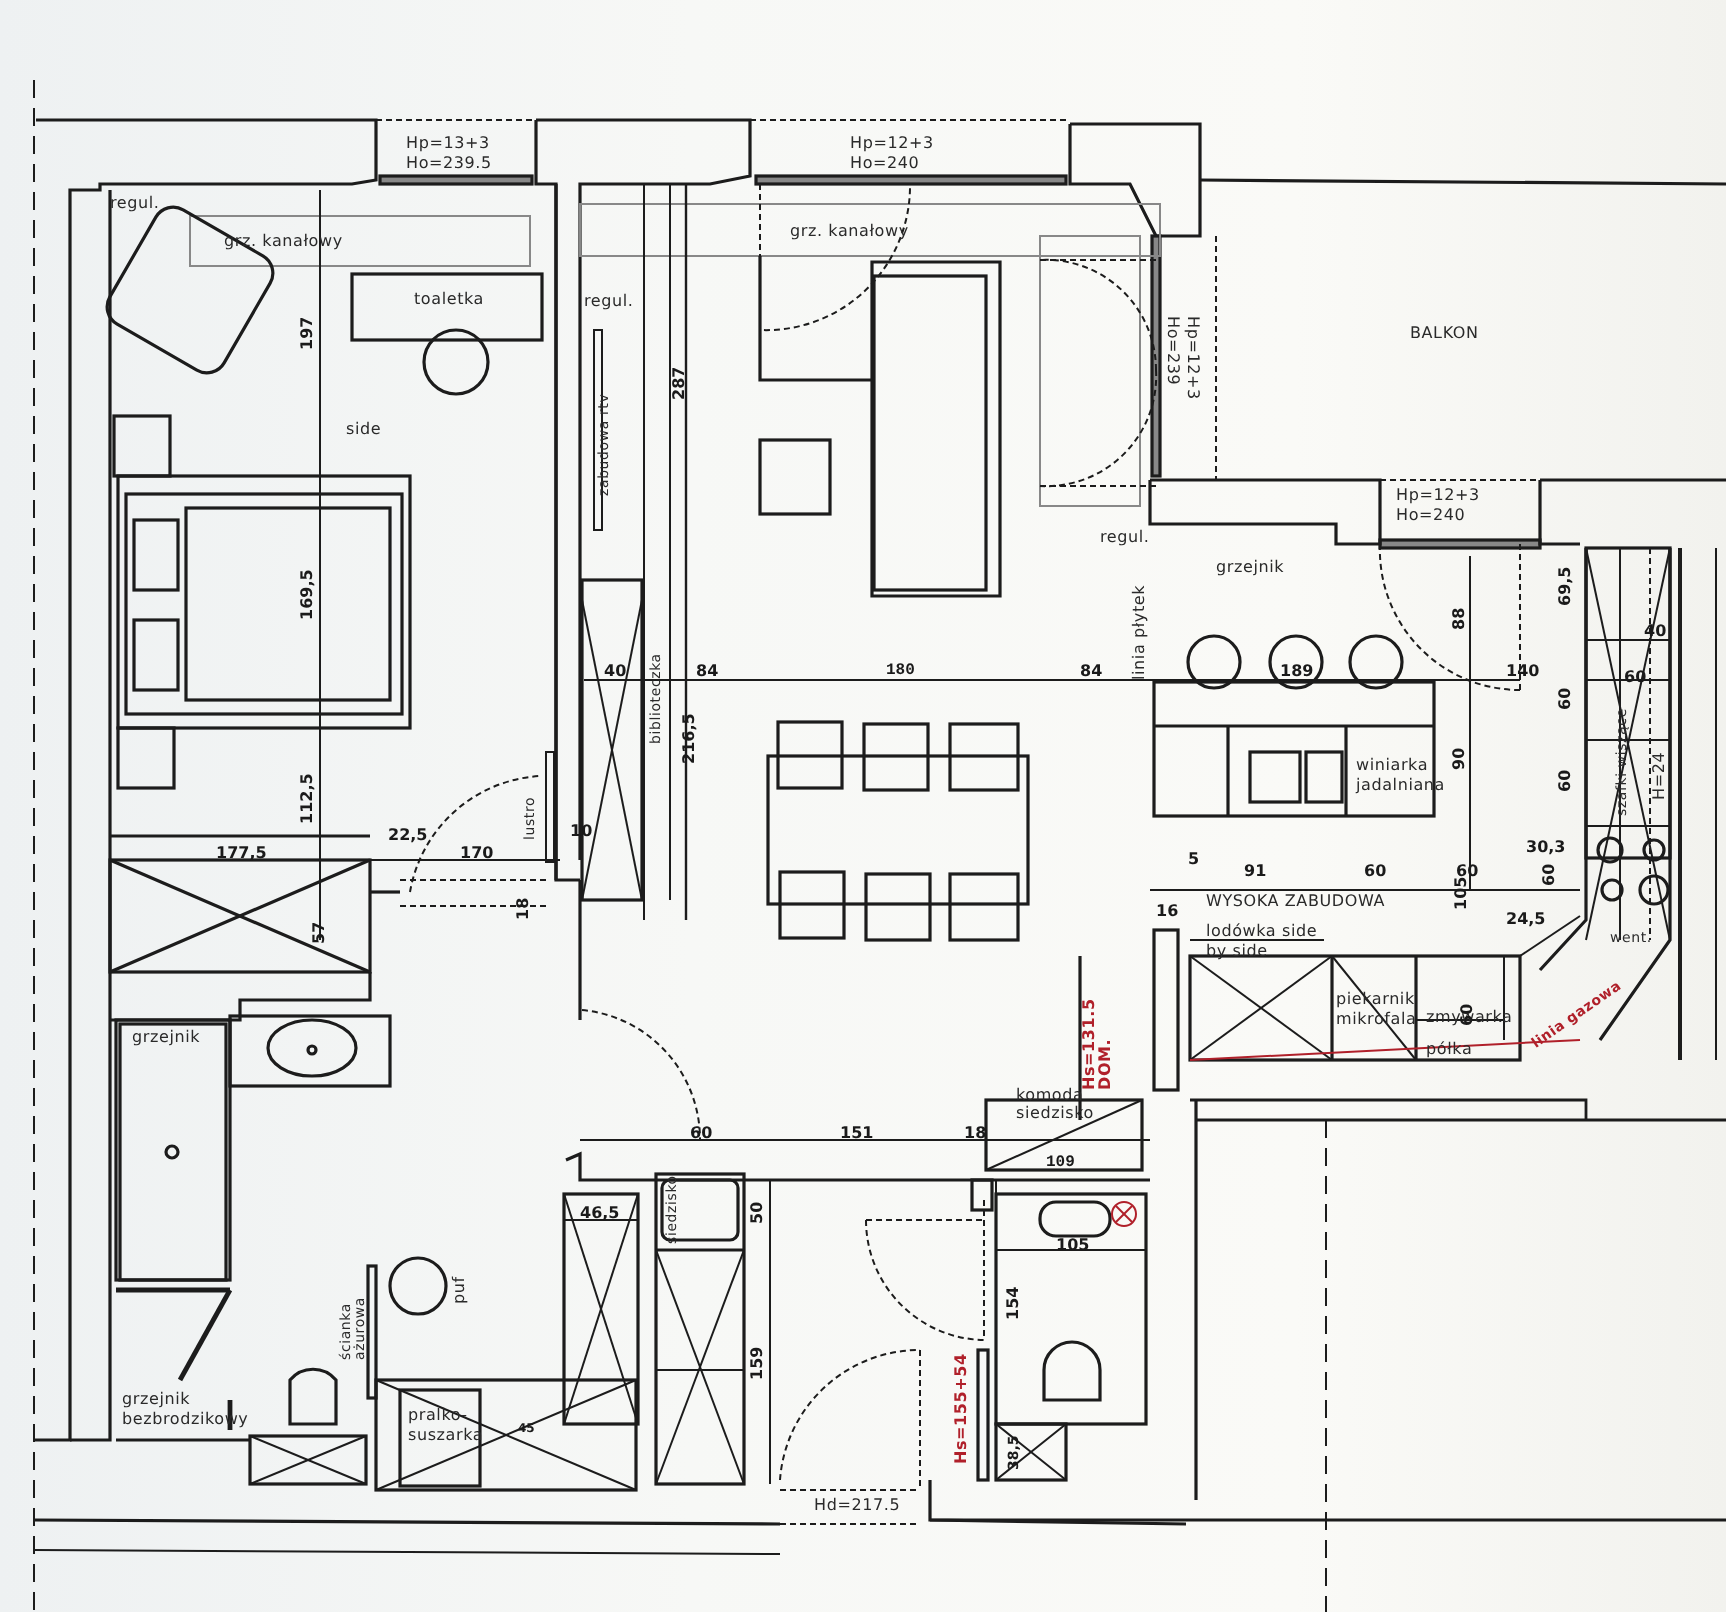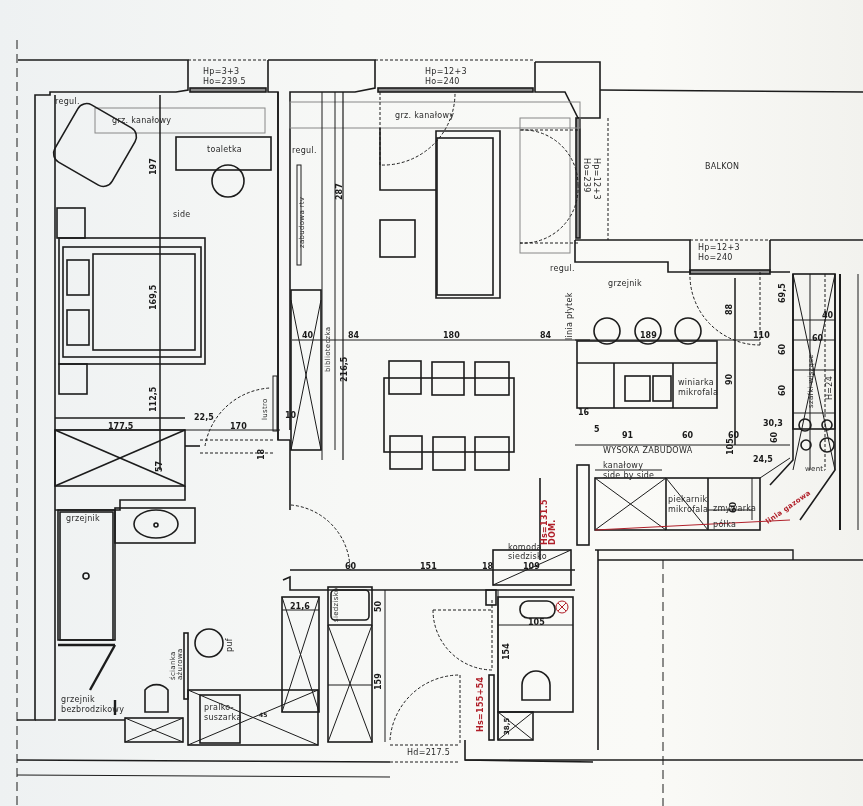--- a/index.html
+++ b/index.html
@@ -216,21 +216,21 @@
       <line x1="160" y1="95" x2="160" y2="470"></line>
       <line x1="335" y1="92" x2="335" y2="450"></line>
       <line x1="735" y1="278" x2="735" y2="445"></line>
       <line x1="498" y1="590" x2="498" y2="740"></line>
       <line x1="290" y1="570" x2="575" y2="570"></line>
       <line x1="575" y1="445" x2="790" y2="445"></line>
     </g>
   </g>
 </svg>
 
-<div class="lbl" style="left:203px;top:68px;font-size:8px;">Hp=3+3</div>
+<div class="lbl" style="left:203px;top:68px;font-size:8px;">Hp=13+3</div>
 <div class="lbl" style="left:203px;top:78px;text-align:right;">Ho=239.5</div>
 <div class="lbl" style="left:425px;top:68px;">Hp=12+3</div>
 <div class="lbl" style="left:425px;top:78px;">Ho=240</div>
 <div class="lbl vert90" style="left:600px;top:158px;">Hp=12+3</div>
 <div class="lbl vert90" style="left:590px;top:158px;">Ho=239</div>
 <div class="lbl" style="left:698px;top:244px;">Hp=12+3</div>
 <div class="lbl" style="left:698px;top:254px;">Ho=240</div>
 
 <div class="lbl" style="left:705px;top:163px;">BALKON</div>
 <div class="lbl" style="left:55px;top:98px;">regul.</div>
@@ -239,23 +239,23 @@
 <div class="lbl" style="left:112px;top:117px;">grz. kanałowy</div>
 <div class="lbl" style="left:395px;top:112px;">grz. kanałowy</div>
 <div class="lbl" style="left:608px;top:280px;">grzejnik</div>
 <div class="lbl" style="left:66px;top:515px;">grzejnik</div>
 <div class="lbl" style="left:207px;top:146px;">toaletka</div>
 <div class="lbl" style="left:173px;top:211px;">side</div>
 <div class="lbl vert" style="left:299px;top:248px;font-size:7px;">zabudowa rtv</div>
 <div class="lbl vert" style="left:325px;top:372px;font-size:7px;">biblioteczka</div>
 <div class="lbl vert" style="left:262px;top:420px;font-size:7px;">lustro</div>
 <div class="lbl vert" style="left:566px;top:340px;">linia płytek</div>
-<div class="lbl" style="left:678px;top:378px;width:40px;white-space:normal;line-height:1.2;">winiarka mikrofala</div>
+<div class="lbl" style="left:678px;top:378px;width:40px;white-space:normal;line-height:1.2;">winiarka jadalniana</div>
 <div class="lbl" style="left:603px;top:447px;">WYSOKA ZABUDOWA</div>
-<div class="lbl" style="left:603px;top:461px;width:60px;white-space:normal;line-height:1.2;">kanałowy side by side</div>
+<div class="lbl" style="left:603px;top:461px;width:60px;white-space:normal;line-height:1.2;">lodówka side by side</div>
 <div class="lbl" style="left:668px;top:495px;width:40px;white-space:normal;line-height:1.2;">piekarnik mikrofala</div>
 <div class="lbl" style="left:713px;top:488px;margin-top:17px;">zmywarka</div>
 <div class="lbl" style="left:713px;top:521px;">półka</div>
 <div class="lbl vert" style="left:808px;top:408px;font-size:7px;">szafki wiszące</div>
 <div class="lbl" style="left:805px;top:466px;font-size:7px;">went.</div>
 <div class="lbl red tilt" style="left:765px;top:520px;font-size:7px;">linia gazowa</div>
 <div class="lbl vert" style="left:826px;top:400px;">H=24</div>
 <div class="lbl" style="left:508px;top:544px;width:50px;white-space:normal;line-height:1.1;">komoda siedzisko</div>
 <div class="lbl vert" style="left:333px;top:622px;font-size:7px;">siedzisko</div>
 <div class="lbl" style="left:204px;top:703px;width:36px;white-space:normal;line-height:1.2;">pralko-suszarka</div>
@@ -272,45 +272,45 @@
 <div class="dim" style="left:108px;top:423px;">177,5</div>
 <div class="dim" style="left:194px;top:414px;">22,5</div>
 <div class="dim" style="left:230px;top:423px;">170</div>
 <div class="dim" style="left:285px;top:412px;">10</div>
 <div class="dim vert" style="left:258px;top:460px;">18</div>
 <div class="dim vert" style="left:156px;top:472px;">57</div>
 <div class="dim vert" style="left:336px;top:200px;">287</div>
 <div class="dim vert" style="left:341px;top:382px;">216,5</div>
 <div class="dim" style="left:302px;top:332px;">40</div>
 <div class="dim" style="left:348px;top:332px;">84</div>
-<div class="dim" style="left:443px;top:332px;">180</div>
+<div class="dim" style="left:443px;top:332px;font-family:Liberation Mono, monospace;">180</div>
 <div class="dim" style="left:540px;top:332px;">84</div>
 <div class="dim" style="left:640px;top:332px;">189</div>
-<div class="dim" style="left:753px;top:332px;">110</div>
+<div class="dim" style="left:753px;top:332px;">140</div>
 <div class="dim vert" style="left:726px;top:315px;">88</div>
 <div class="dim vert" style="left:726px;top:385px;">90</div>
 <div class="dim vert" style="left:779px;top:303px;">69,5</div>
 <div class="dim" style="left:822px;top:312px;">40</div>
 <div class="dim" style="left:812px;top:335px;">60</div>
 <div class="dim vert" style="left:779px;top:355px;">60</div>
 <div class="dim vert" style="left:779px;top:396px;">60</div>
 <div class="dim" style="left:763px;top:420px;">30,3</div>
-<div class="dim" style="left:578px;top:409px;">16</div>
+<div class="dim" style="left:578px;top:452px;">16</div>
 <div class="dim" style="left:594px;top:426px;">5</div>
 <div class="dim" style="left:622px;top:432px;">91</div>
 <div class="dim" style="left:682px;top:432px;">60</div>
 <div class="dim" style="left:728px;top:432px;">60</div>
 <div class="dim" style="left:753px;top:456px;">24,5</div>
 <div class="dim vert" style="left:771px;top:443px;">60</div>
 <div class="dim vert" style="left:727px;top:455px;">105</div>
 <div class="dim vert" style="left:730px;top:513px;">60</div>
 <div class="dim" style="left:345px;top:563px;">60</div>
 <div class="dim" style="left:420px;top:563px;">151</div>
 <div class="dim" style="left:482px;top:563px;">18</div>
-<div class="dim" style="left:523px;top:563px;">109</div>
-<div class="dim" style="left:290px;top:603px;">21,6</div>
+<div class="dim" style="left:523px;top:578px;font-family:Liberation Mono, monospace;">109</div>
+<div class="dim" style="left:290px;top:603px;">46,5</div>
 <div class="dim vert" style="left:375px;top:612px;">50</div>
 <div class="dim vert" style="left:375px;top:690px;">159</div>
 <div class="dim" style="left:528px;top:619px;">105</div>
 <div class="dim vert" style="left:503px;top:660px;">154</div>
 <div class="dim vert" style="left:504px;top:735px;font-size:7px;">38,5</div>
 <div class="dim" style="left:259px;top:712px;font-size:6px;">45</div>
 </div>
 
 </body></html>

